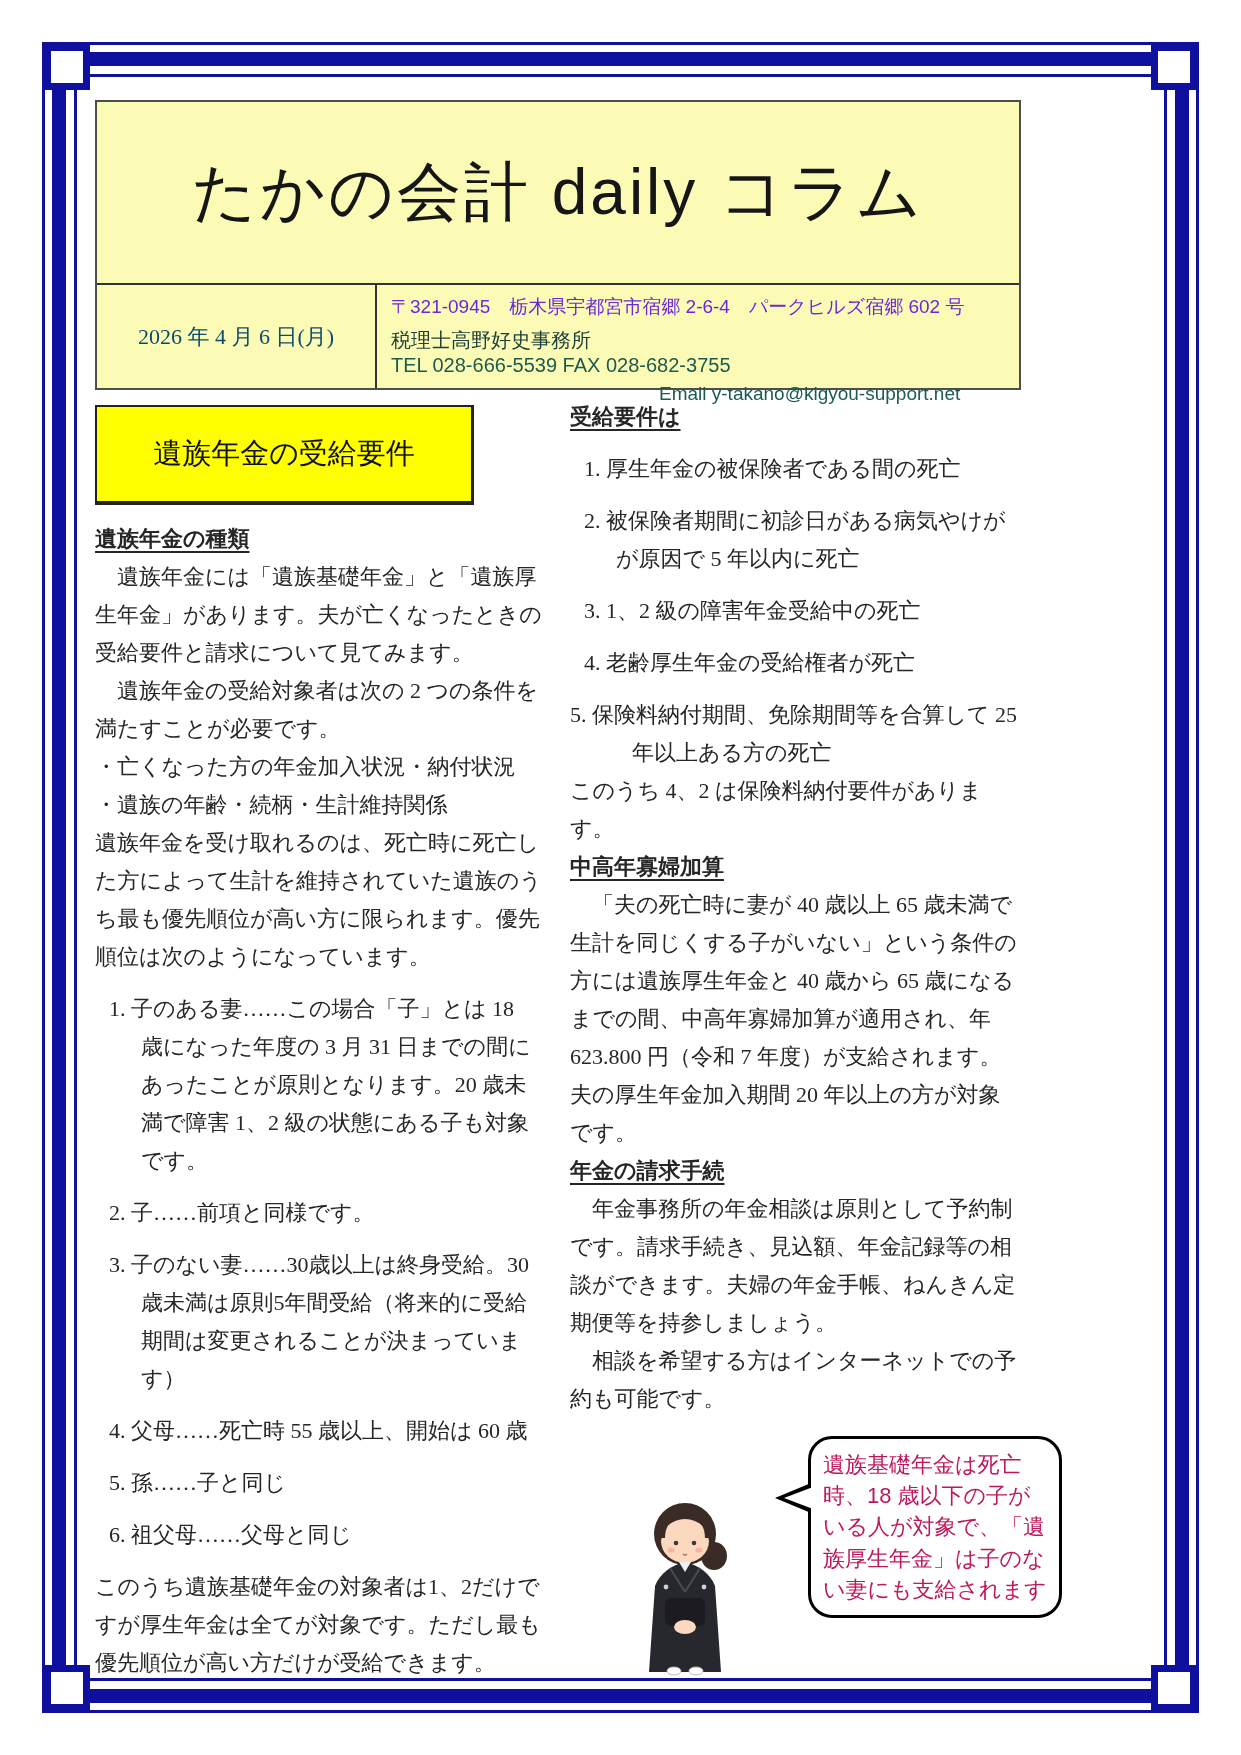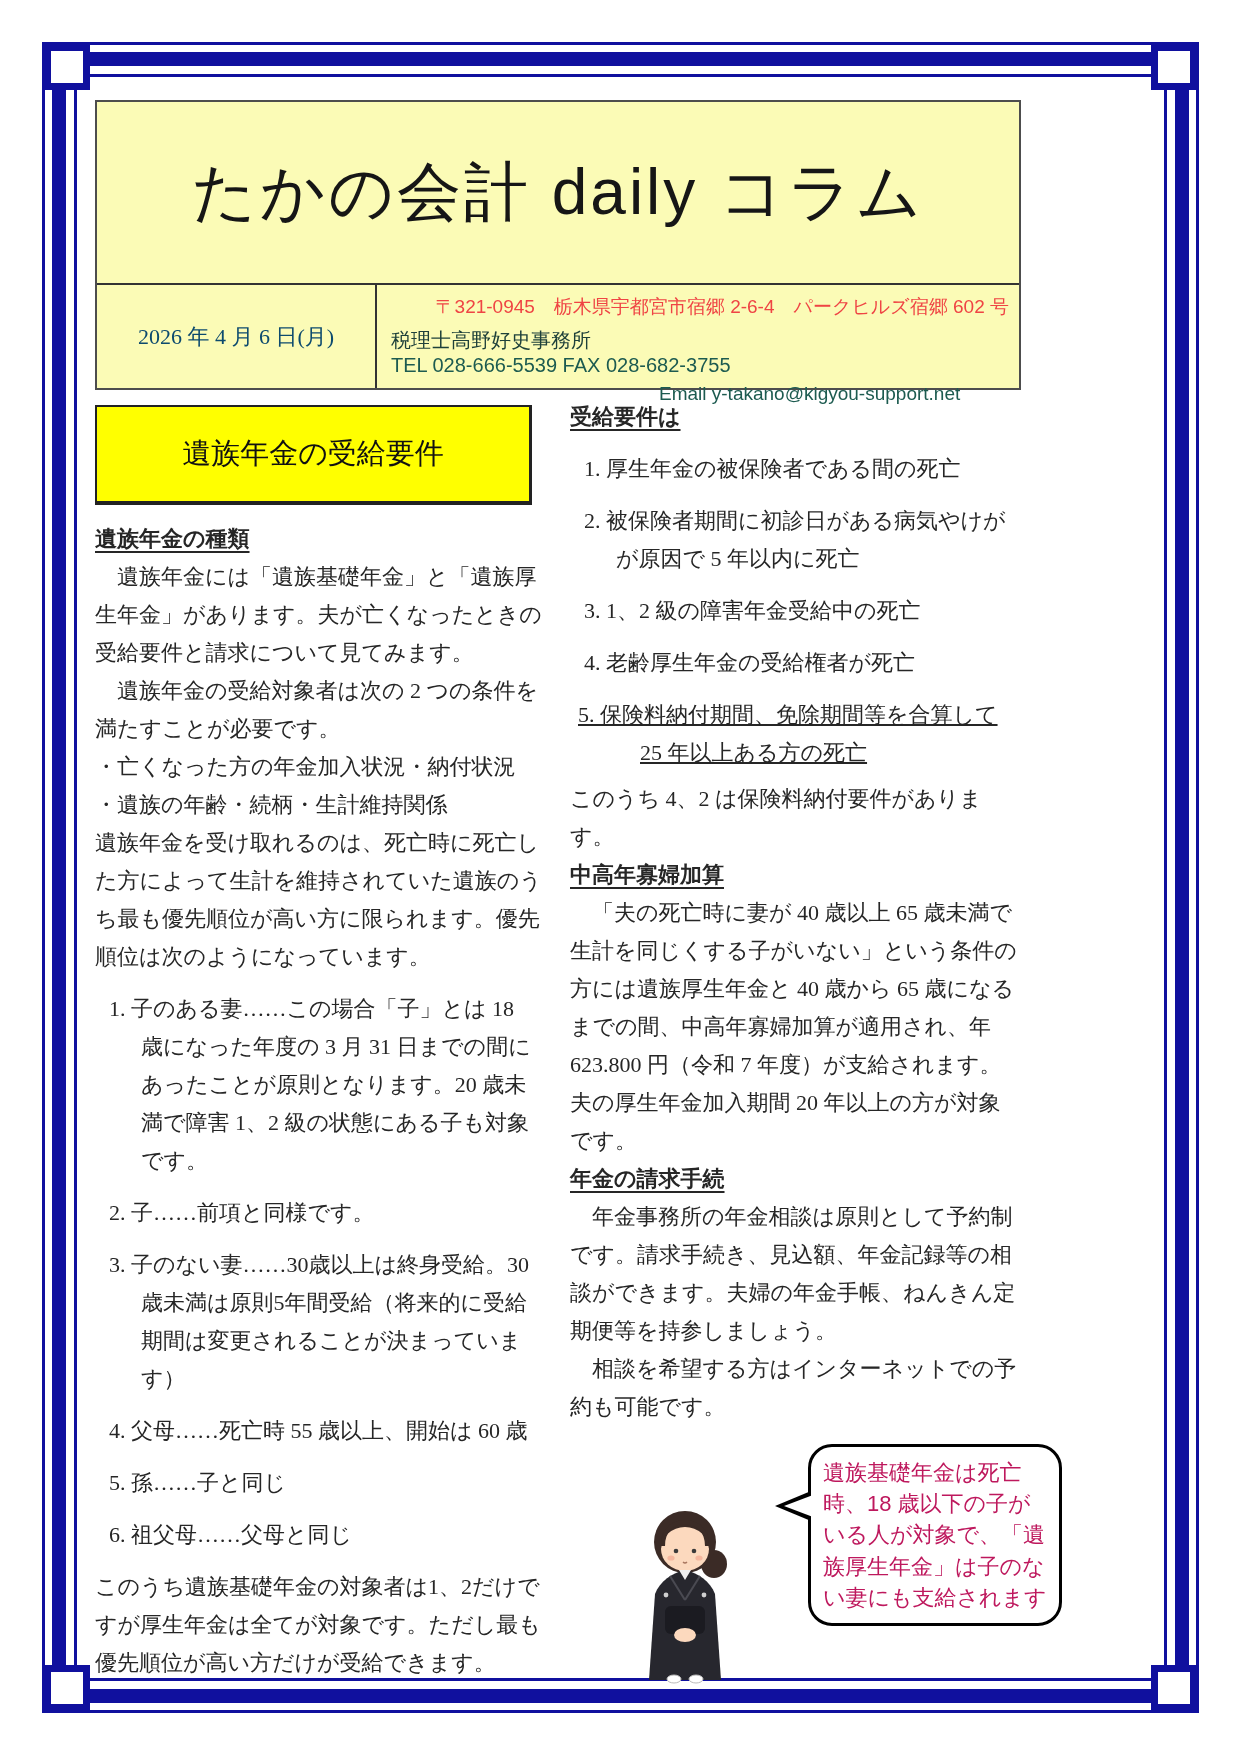--- a/index.html
+++ b/index.html
@@ -29,42 +29,42 @@
   }
   .masthead-info { display:flex; height:103px; box-sizing:border-box; }
   .date-cell {
     width:280px; display:flex; align-items:center; justify-content:center;
     font-size:22px; color:#0c4a6e; border-right:2px solid #333; box-sizing:border-box;
   }
   .contact-cell {
     flex:1; padding:9px 10px 4px 14px; box-sizing:border-box;
     font-family:"Liberation Sans", sans-serif;
   }
-  .contact-row1 { font-size:19px; color:#ef4444; white-space:nowrap;text-align:right; }
+  .contact-row1 { font-size:19px; color:#6d28d9; white-space:nowrap; }
   .contact-row2 { display:flex; font-size:20px; margin-top:7px;flex-direction:column; }
   .office-name { min-width:268px; color:#1e403a; }
   .office-phone { color:#1d5b50; white-space:nowrap; }
   .contact-row3 { font-size:19px; color:#1d5b50; margin-left:268px; margin-top:6px; }
 
   
   .section-box {
-    position:absolute; left:95px; top:405px; width:437px; height:100px;
+    position:absolute; left:95px; top:405px; width:379px; height:100px;
     background:#FFFF00; border:2px solid #222; border-bottom-width:4px; border-right-width:3px;
     box-sizing:border-box; display:flex; align-items:center; justify-content:center;
     font-family:"Liberation Sans", sans-serif; font-size:29px; color:#111; z-index:4;
   }
 
   
   .col { position:absolute; font-size:22px; line-height:38px; color:#262626; z-index:4; }
   .col.left  { left:95px;  top:520px; width:458px; }
   .col.right { left:570px; top:398px; width:452px; }
   .subhead { font-weight:700; text-decoration:underline; text-underline-offset:5px; }
   .para { margin:0; }
   .item { margin:14px; padding-left:32px; text-indent:-32px; }
-  .item-deep { margin:8px; padding-left:62px; text-indent:-62px;text-decoration:underline; }
+  .item-deep { margin:0; padding-left:62px; text-indent:-62px; }
 
   
   .figure-row { display:flex; align-items:flex-start; margin-top:18px; margin-left:40px; }
   .woman { margin-top:58px; flex:none; }
   .bubble {
     position:relative; flex:none; width:224px; margin-left:48px;
     border:3px solid #000; border-radius:24px; background:#fff;
     padding:10px 12px; box-sizing:content-box;
     font-family:"Liberation Sans", sans-serif; font-size:22px; line-height:1.42; color:#be185d;
   }

